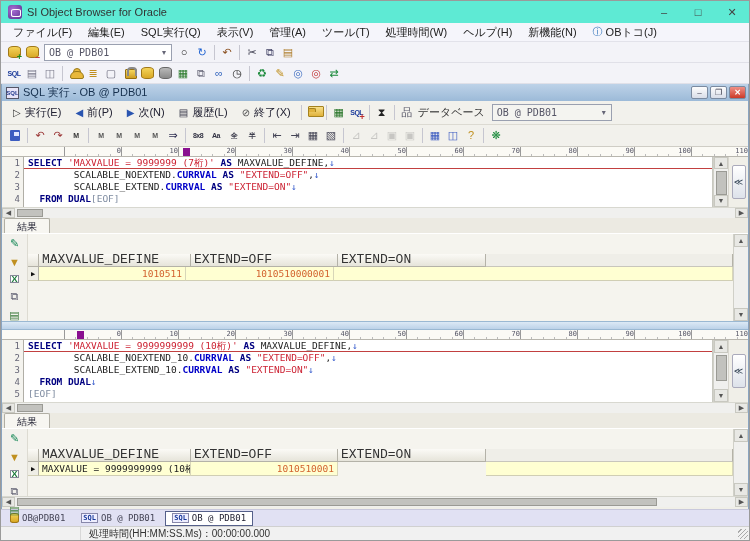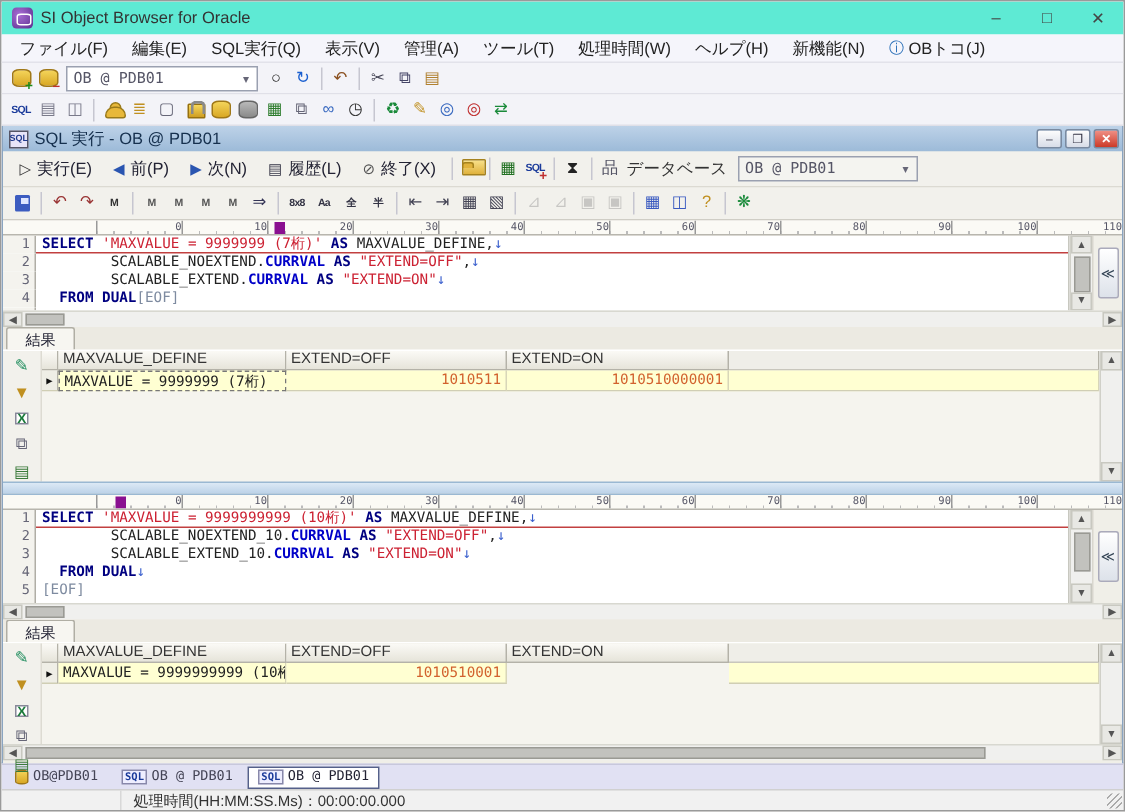--- a/index.html
+++ b/index.html
@@ -136,21 +136,21 @@
   .tabstrip { height: 16px; flex: 0 0 16px; background: #eceae2; display: flex; align-items: flex-end;
               padding-left: 2px; border-bottom: 1px solid #fff; }
   .tab { height: 15px; padding: 1px 12px 0; background: #f7f6f1; border: 1px solid #b0aea4;
          border-bottom: none; border-radius: 2px 2px 0 0; font-size: 10px; color: #223; }
   .grid-zone { display: flex; min-height: 0; background: #f2f1ea; }
   .grid-tools { width: 26px; flex: 0 0 26px; background: #f2f1ec; border-right: 1px solid #dddbd2;
               display: flex; flex-direction: column; align-items: center; padding-top: 3px; gap: 6px; }
   .gt-ic { width: 17px; height: 15px; display: flex; align-items: center; justify-content: center;
               font-size: 11px; position: relative; }
   .grid { flex: 1; overflow: hidden; background: #f5f4ee; display: flex; flex-direction: column; }
-  .g-h { display: flex; height: 13px; flex: 0 0 13px; font-family:Liberation Sans, sans-serif; font-size: 10px; }
+  .g-h { display: flex; height: 13px; flex: 0 0 13px; font-family:Liberation Mono, monospace; font-size: 13px; margin-top: 20px; }
   .g-h .cell { background: linear-gradient(#fbfaf6,#e6e4da); border-right: 1px solid #b4b2a8;
               border-bottom: 1px solid #b4b2a8; color: #333; padding: 0 3px; line-height: 12px;
               overflow: hidden; white-space: nowrap; }
   .g-r { display: flex; height: 14px; flex: 0 0 14px; font-family:"DejaVu Sans Mono",monospace; font-size: 9.5px; }
   .g-r .cell { background: #ffffd2; border-right: 1px solid #d8d6b8; border-bottom: 1px solid #d0ceb4;
               padding: 0 3px; line-height: 13px; white-space: nowrap; overflow: hidden; color: #222; }
   .g-r .cell.num { text-align: right; color: #d2622e; }
   .g-r .cell.focus { border: 1px dashed #777; }
   .sel-h { width: 11px; flex: 0 0 11px; background: linear-gradient(#fbfaf6,#e6e4da);
            border-right: 1px solid #b4b2a8; border-bottom: 1px solid #b4b2a8; }
@@ -512,21 +512,20 @@
     <div class="grid" id="grid1">
         <div class="g-h">
           <div class="sel-h"></div>
           <div class="cell" style="width: 152px; flex: 0 0 152px;">MAXVALUE_DEFINE</div>
           <div class="cell" style="width: 147px; flex: 0 0 147px;">EXTEND=OFF</div>
           <div class="cell" style="width: 148px; flex: 0 0 148px;">EXTEND=ON</div>
           <div class="cell filler"></div>
         </div>
         <div class="g-r">
           <div class="sel-r">▶</div>
-          <div class="cell text focus" style="width: 152px; flex: 0 0 152px;">MAXVALUE = 9999999 (7桁)</div>
           <div class="cell num" style="width: 147px; flex: 0 0 147px;">1010511</div>
           <div class="cell num" style="width: 148px; flex: 0 0 148px;">1010510000001</div>
           <div class="cell" style="flex: 1 1 0%; background: rgb(255, 255, 210);"></div>
         </div>
         <div class="g-fill"></div>
       </div>
     <div class="vscroll">
       <div class="arr">▲</div>
       <div class="spacer"></div>
       <div class="arr">▼</div>

